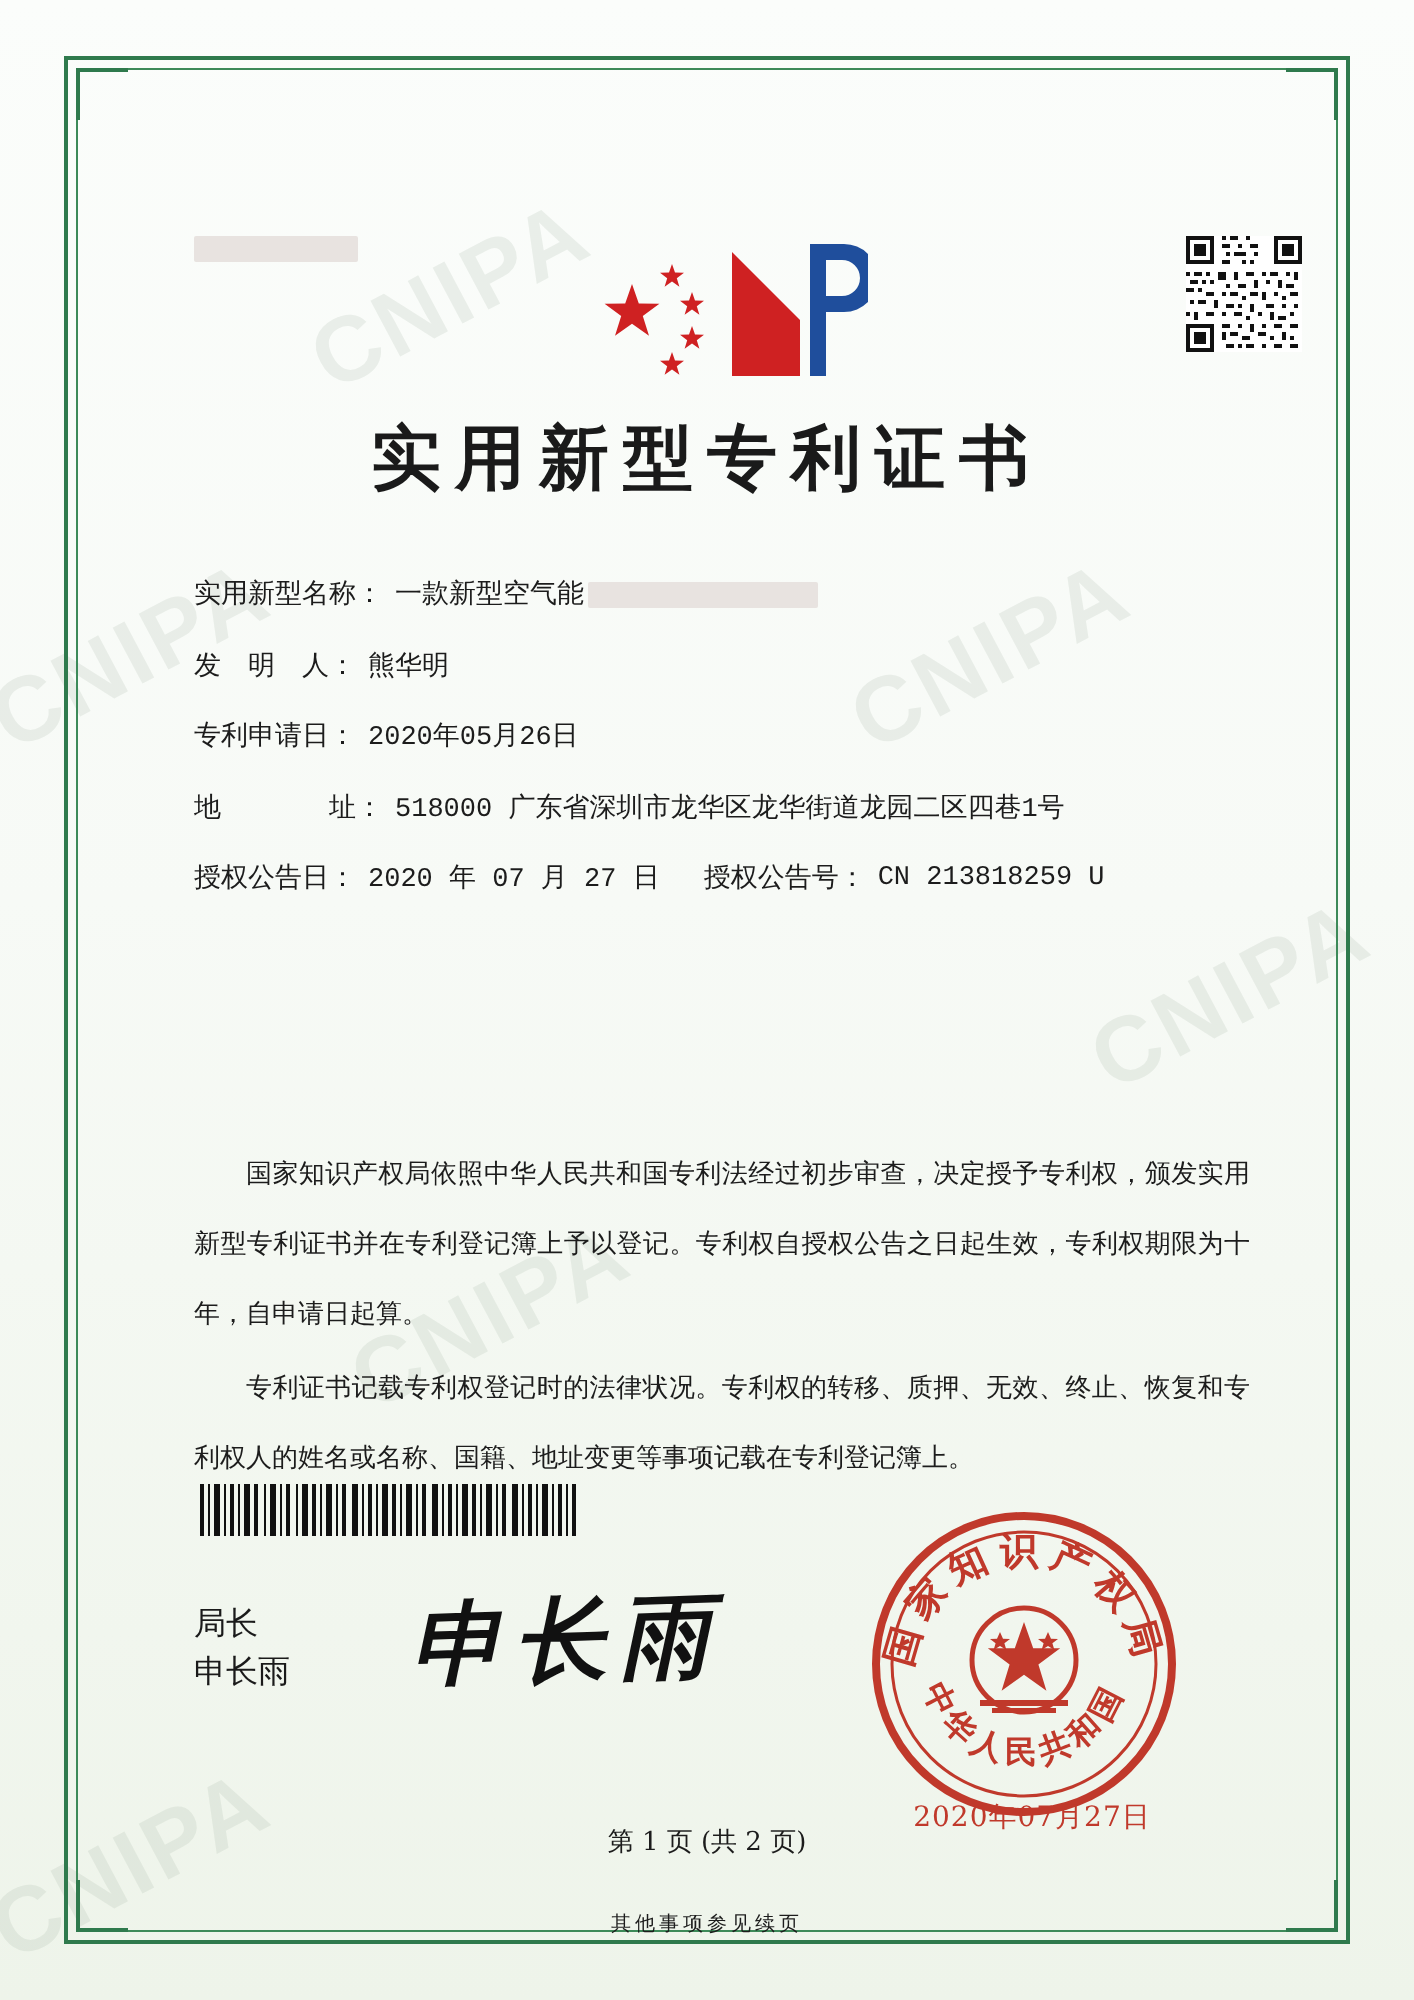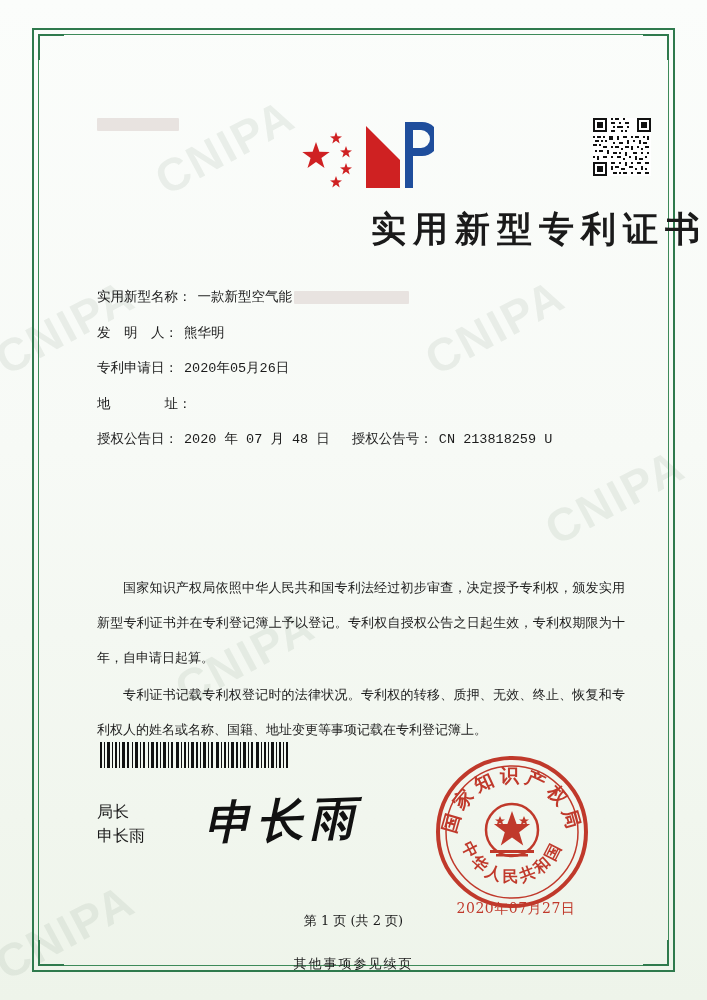--- a/index.html
+++ b/index.html
@@ -98,21 +98,21 @@
     height: 78px;
     display: flex;
     align-items: center;
     justify-content: center;
   }
 
   .doc-title {
     position: absolute;
     left: 0; right: 0;
     top: 206px;
-    text-align: right;
+    text-align: center;
     font-family: "DejaVu Serif", "Liberation Serif", serif;
     font-weight: 700;
     font-size: 35px;
     letter-spacing: 7px;
     color: #1a1a1a;
   }
 
   
   .fields {
     position: absolute;
@@ -219,21 +219,21 @@
     font-family: "DejaVu Serif", "Liberation Serif", serif;
     font-size: 13px;
     color: #1c1c1c;
   }
   .footer-note {
     position: absolute;
     left: 0; right: 0;
     top: 955px;
     text-align: center;
     font-family: Liberation Serif, serif;
-    font-size: 13px;
+    font-size: 10px;
     letter-spacing: 2px;
     color: #1c1c1c;
   }
 </style>
 </head>
 <body>
 
 <div id="page">
 
   <div class="wm-layer">
@@ -384,25 +384,26 @@
 
 
     <div class="field-row">
       <span class="f-label">专利申请日：</span>
       <span class="f-value">2020年05月26日</span>
     </div>
 
 
     <div class="field-row">
       <span class="f-label">地　　　　址：</span>
+      <span class="f-value">518000  广东省深圳市龙华区龙华街道龙园二区四巷1号</span>
     </div>
 
     <div class="field-row">
       <span class="f-label">授权公告日：</span>
-      <span class="f-value">2020 年 07 月 48 日</span>
+      <span class="f-value">2020 年 07 月 27 日</span>
       <span class="f-label f-right">授权公告号：</span>
       <span class="f-value">CN 213818259 U</span>
     </div>
 
   </div>
 
   <div class="body-text">
     <p>国家知识产权局依照中华人民共和国专利法经过初步审查，决定授予专利权，颁发实用新型专利证书并在专利登记簿上予以登记。专利权自授权公告之日起生效，专利权期限为十年，自申请日起算。</p>
     <p>专利证书记载专利权登记时的法律状况。专利权的转移、质押、无效、终止、恢复和专利权人的姓名或名称、国籍、地址变更等事项记载在专利登记簿上。</p>
   </div>

